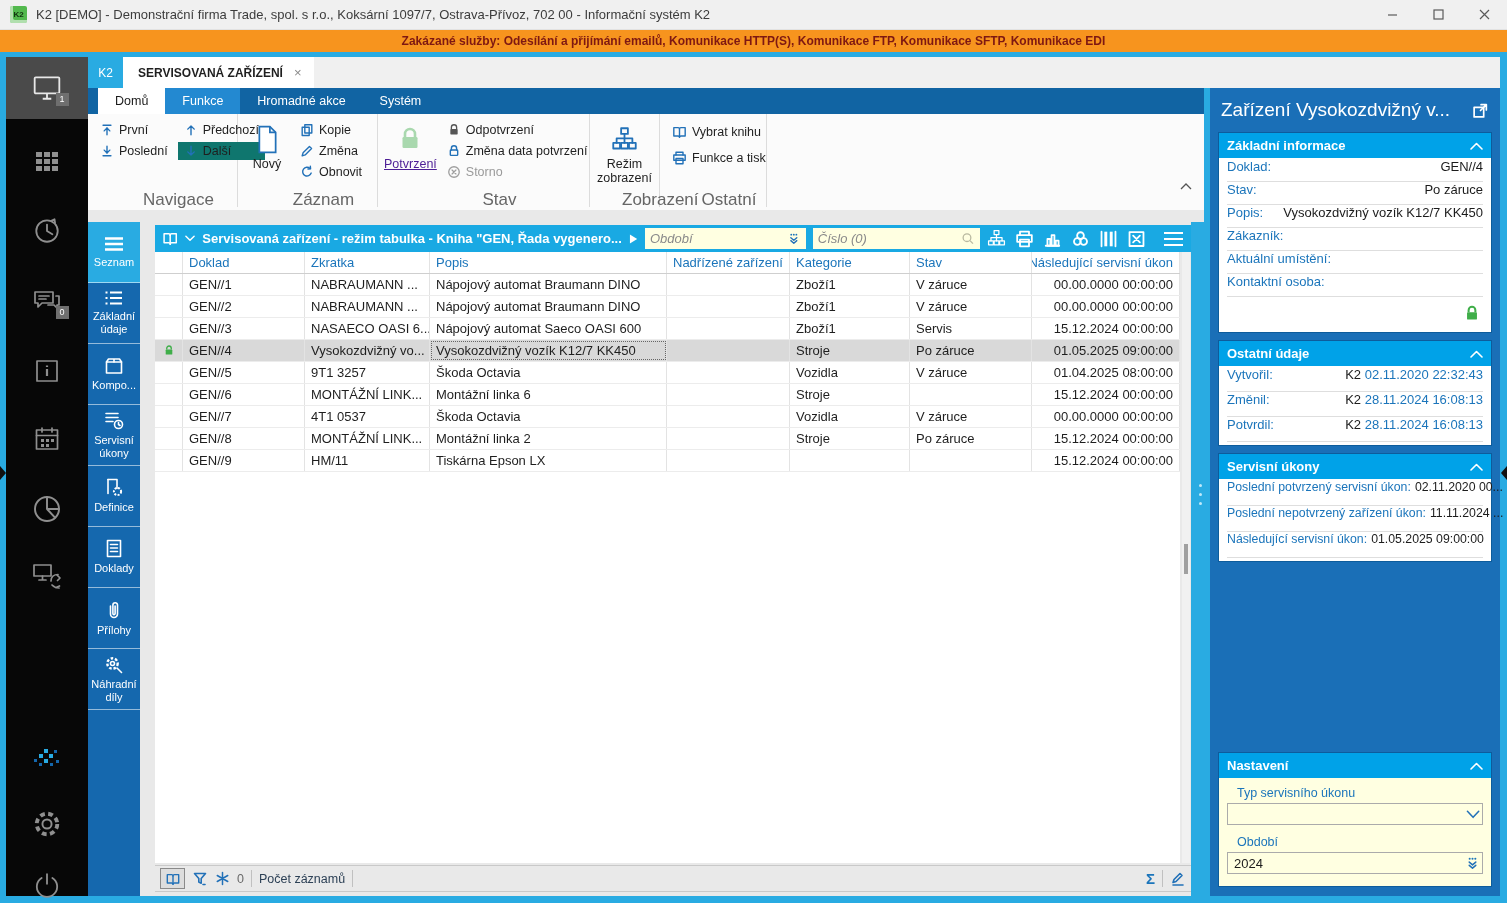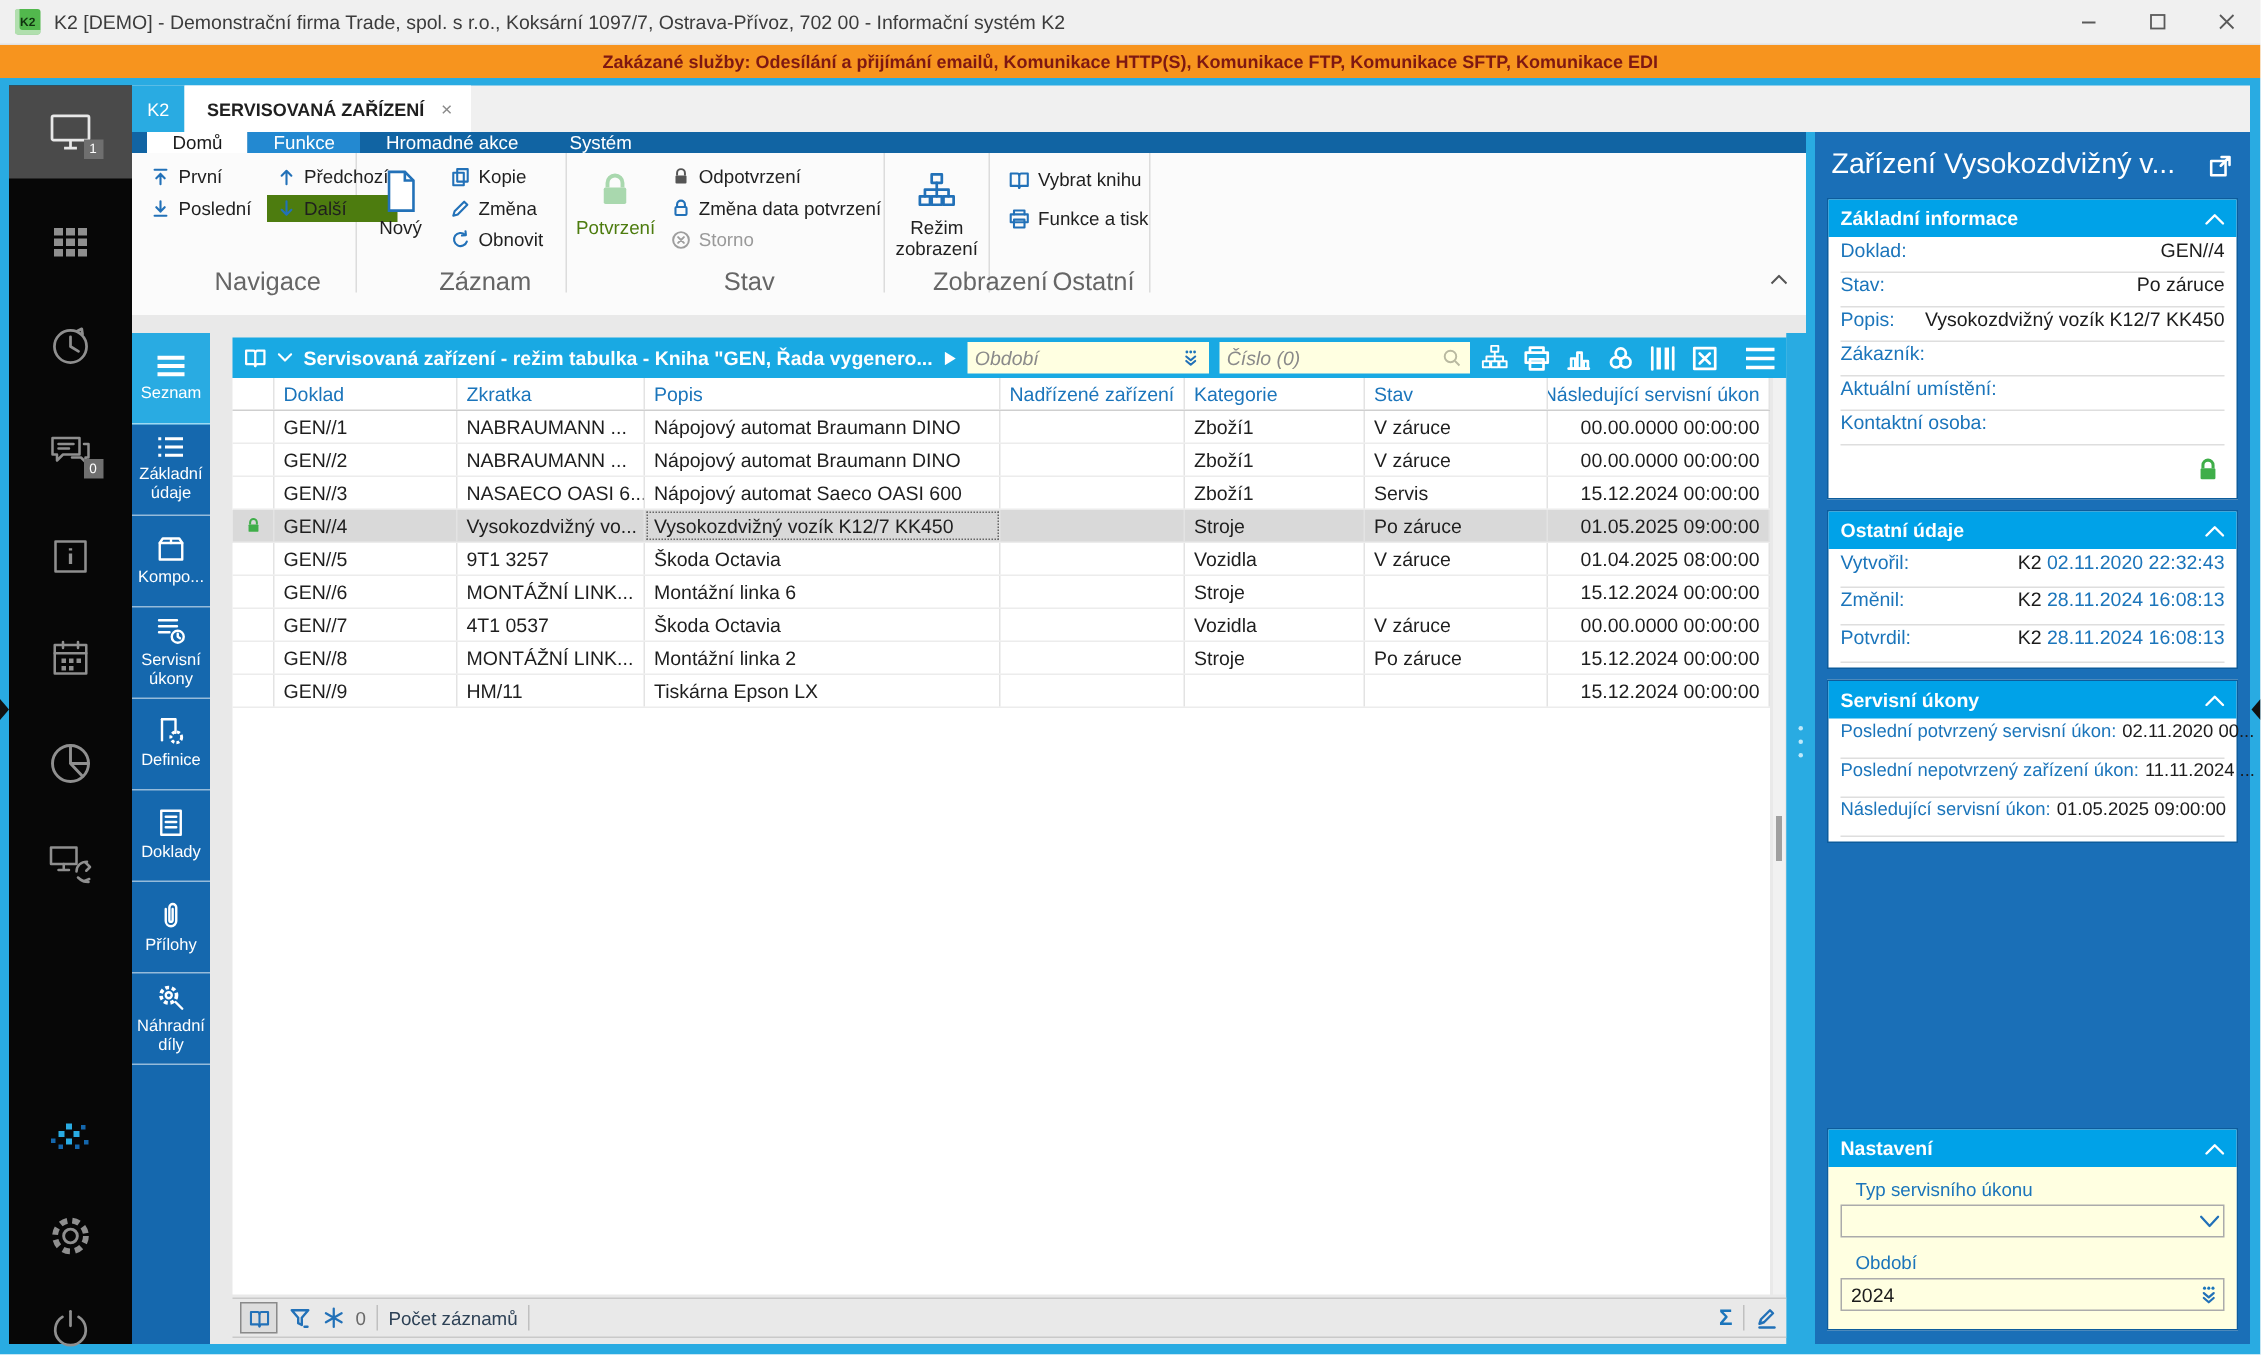--- a/index.html
+++ b/index.html
@@ -39,36 +39,36 @@
   .tabbar { position:absolute; left:88px; top:5px; right:7px; height:31px; background:#f0f0f0;
     display:flex; align-items:stretch; }
   .tab-k2 { width:35px; background:#29ABE2; color:#fff; font-size:12px;
     display:flex; align-items:center; justify-content:center; }
   .tab-active { background:#fff; padding:0 12px 0 15px; display:flex; align-items:center; gap:11px;
     font-size:12px; font-weight:bold; color:#1f1f1f; }
   .tab-close { color:#8a8a8a; font-size:13px; font-weight:normal; }
 
   
   .ribbon { position:absolute; left:88px; top:36px; width:1116px; height:122px; background:#fbfbfb; }
-  .ribbon-menu { height:14px; background:#1164A3; display:flex; padding-left:10px; }
+  .ribbon-menu { height:26px; background:#1164A3; display:flex; padding-left:10px; }
   .rmenu-item { padding:0 17px; color:#fff; font-size:12.5px; display:flex; align-items:center; }
   .rmenu-item.active { background:#fff; color:#1a1a1a; }
   .rmenu-item.hl { background:#2389D1; }
   .ribbon-groups { display:flex; height:93px; }
   .rgroup { border-right:1px solid #dcdcdc; display:flex; flex-direction:column; }
   .rgroup-content { flex:1; display:flex; padding:5px 6px 0 6px; gap:4px; }
   .rgroup-label { height:17px; text-align:center; font-size:17px; color:#666;margin-left:32px; }
   .rcol { display:flex; flex-direction:column; gap:3px; }
   .rsm { display:flex; align-items:center; gap:5px; font-size:12.5px; color:#1f1f1f; padding:2px 6px; white-space:nowrap; }
-  .rsm.hl { background:#4d7c0f; }
+  .rsm.hl { background:#0f766e; }
   .rsm.dis { color:#9a9a9a; }
   .rlg { width:58px; display:flex; flex-direction:column; align-items:center; font-size:12.5px; color:#1f1f1f; padding-top:2px; }
   .rlg .rlg-ic { height:36px; display:flex; align-items:center; }
   .rlg .rlg-lb { text-align:center; line-height:1.15; }
-  .rlg.dis .rlg-lb { color:#4d7c0f; }
+  .rlg.dis .rlg-lb { color:#4c1d95;text-decoration:underline; }
   .ribbon-collapse { position:absolute; right:12px; bottom:20px; color:#555; }
   .gapstrip { position:absolute; left:88px; top:158px; width:1116px; height:12px; background:#e9e9e9; }
 
   
   .nav { position:absolute; left:88px; top:170px; width:52px; bottom:7px; background:#1568AE;
     display:flex; flex-direction:column; }
   .nav-item { min-height:61px; border-bottom:1px solid rgba(255,255,255,.55); color:#fff;
     display:flex; flex-direction:column; align-items:center; justify-content:center; gap:4px;
     font-size:11px; text-align:center; line-height:1.15; padding:4px 1px; }
   .nav-item.active { background:#29ABE2; }

